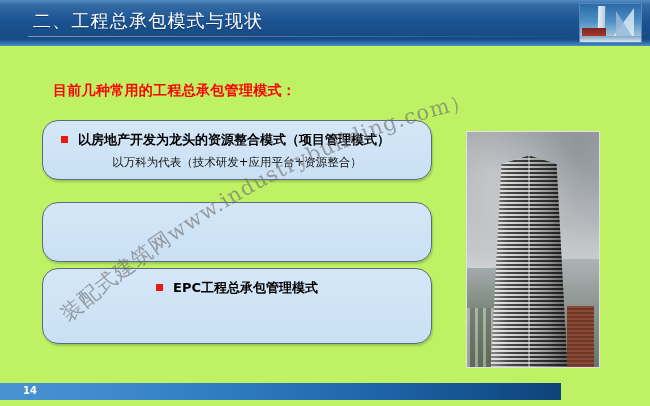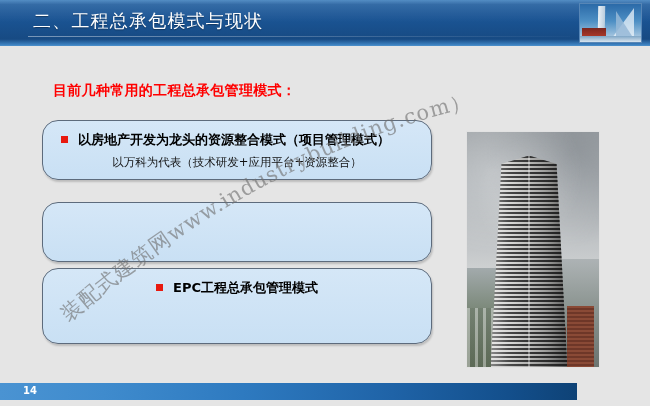--- a/index.html
+++ b/index.html
@@ -13,21 +13,21 @@
     background: #ffffff;
     font-family: "DejaVu Sans", "Liberation Sans", sans-serif;
     position: relative;
   }
 
   #slide {
     position: absolute;
     left: 0; top: 0;
     width: 650px;
     height: 406px;
-    background: #e5e5e5;
+    background: #bef264;
     overflow: hidden;
   }
 
   
   #header {
     position: absolute;
     left: 0; top: 0;
     width: 650px;
     height: 46px;
     background: linear-gradient(to bottom,
@@ -281,21 +281,20 @@
 
   
   #footer {
     position: absolute;
     left: 0;
     bottom: 6px;
     width: 561px;
     height: 17px;
     background: linear-gradient(to right,
        #4a93d2 0%, #3f8bcd 18%, #2e7ac0 42%, #1f63a7 68%, #134f8c 88%, #0e4276 100%);
-    padding-left: 16px;
   }
   #page-number {
     position: absolute;
     left: 23px;
     top: 2px;
     font-size: 10px;
     font-weight: bold;
     color: #ffffff;
   }
 </style>

